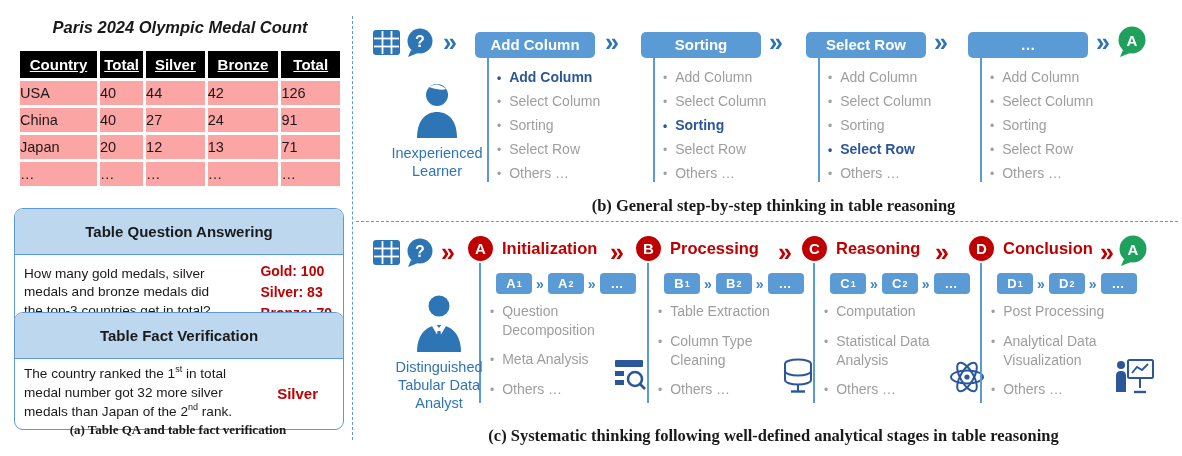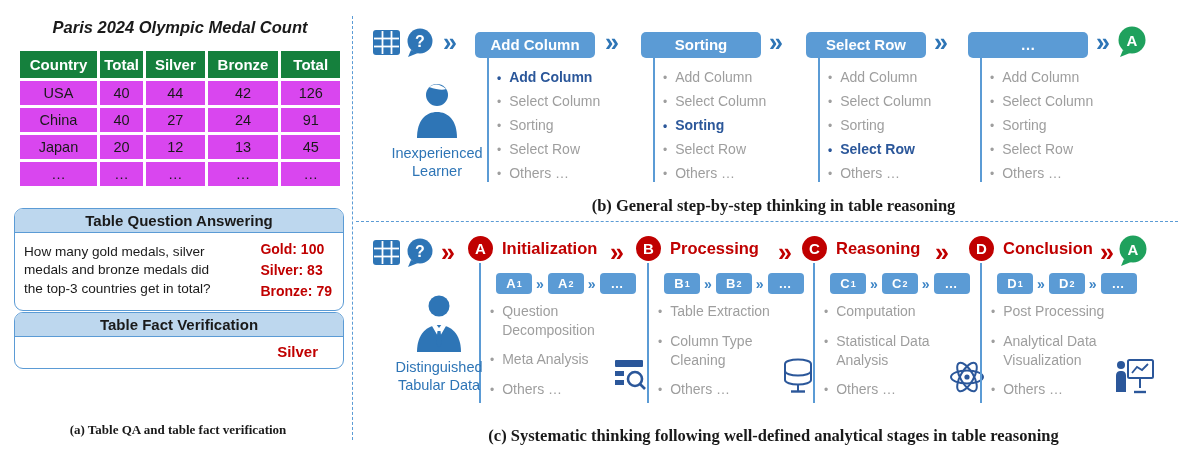--- a/index.html
+++ b/index.html
@@ -8,24 +8,24 @@
   .abs{position:absolute;}
 
   
   .vdivider{left:352px;top:16px;height:424px;width:0;border-left:1px dashed #5B9BD5;}
   .hdivider{left:356px;top:221px;width:822px;height:0;border-top:1px dashed #5B9BD5;}
 
   
   #panel-a{left:14px;top:10px;width:332px;height:446px;}
   .pa-title{left:0;right:0;top:8px;text-align:center;font-weight:bold;font-style:italic;font-size:16.5px;}
   .medal-table{left:3px;top:38px;width:326px;border-collapse:separate;border-spacing:3px;}
-  .medal-table th{background:#15803d;color:#fff;font-weight:bold;font-size:15px;padding:5px 0;}
-  .medal-table td{background:#d946ef;font-size:14.5px;text-align:center;padding:4px 0;}
+  .medal-table th{background:#000000;color:#fff;font-weight:bold;font-size:15px;padding:5px 0;text-decoration:underline;}
+  .medal-table td{background:#fca5a5;font-size:14.5px;padding:4px 0;}
   .infobox{left:0;width:330px;border:1.5px solid #5B9BD5;border-radius:9px;overflow:hidden;background:#fff;box-sizing:border-box;}
-  .infobox .hd{background:#BDD7EE;border-bottom:1.5px solid #5B9BD5;text-align:center;font-weight:bold;font-size:15px;padding:3px 0;}
+  .infobox .hd{background:#BDD7EE;border-bottom:1.5px solid #5B9BD5;text-align:center;font-weight:bold;font-size:15px;padding:14px 0;}
   .infobox .bd{display:flex;align-items:center;padding:6px 9px 8px 9px;}
   .q-text{width:206px;font-size:13.6px;line-height:1.34;}
   .a-lines{margin-left:auto;color:#C00000;font-weight:bold;font-size:14px;line-height:1.5;white-space:nowrap;padding-right:2px;}
   .f-text{width:232px;font-size:13.6px;line-height:1.38;}
   .f-text sup{font-size:9px;line-height:0;}
   .f-answer{margin-left:auto;margin-right:16px;color:#C00000;font-weight:bold;font-size:15px;}
   .caption{font-family:"Liberation Serif",serif;font-weight:bold;text-align:center;}
   .pa-caption{left:0;right:4px;top:412px;font-size:13px;}
 
   
@@ -99,21 +99,21 @@
           <td>40</td>
           <td>27</td>
           <td>24</td>
           <td>91</td>
         </tr>
         <tr>
           <td>Japan</td>
           <td>20</td>
           <td>12</td>
           <td>13</td>
-          <td>45</td>
+          <td>71</td>
         </tr>
         <tr>
           <td>…</td>
           <td>…</td>
           <td>…</td>
           <td>…</td>
           <td>…</td>
         </tr>
       </tbody>
     </table>
@@ -126,20 +126,21 @@
           <div>Gold: 100</div>
           <div>Silver: 83</div>
           <div>Bronze: 79</div>
         </div>
       </div>
     </div>
 
     <div class="abs infobox" style="top:302px">
       <div class="hd">Table Fact Verification</div>
       <div class="bd">
+        <div class="f-text"><span>The country ranked the 1</span><sup>st</sup><span> in total medal number got 32 more silver medals than Japan of the 2</span><sup>nd</sup><span> rank.</span></div>
         <div class="f-answer">Silver</div>
       </div>
     </div>
 
     <div class="abs caption pa-caption">(a) Table QA and table fact verification</div>
   </div>
 
   <div id="panel-b" class="abs">
 
     <svg class="abs" style="left:8px;top:16px" width="27" height="25">
@@ -497,17 +498,18 @@
 
     <div class="abs actor" style="left:14px;top:66px;width:120px">
       <svg width="52" height="58">
         <circle cx="26" cy="12" r="10.5" fill="#2E75B6"></circle>
         <path d="M4 58 C4 40 14 31 26 31 C38 31 48 40 48 58 Z" fill="#2E75B6"></path>
         <polygon points="19,32 26,44 33,32 29,30 26,34 23,30" fill="#fff"></polygon>
         <polygon points="24.5,37 27.5,37 29,49 26,54 23,49" fill="#2E75B6"></polygon>
       </svg>
       <div>Distinguished</div>
       <div>Tabular Data</div>
+      <div>Analyst</div>
     </div>
 
     <div class="abs caption pc-caption">(c) Systematic thinking following well-defined analytical stages in table reasoning</div>
   </div>
 </div>
 
 </body></html>

